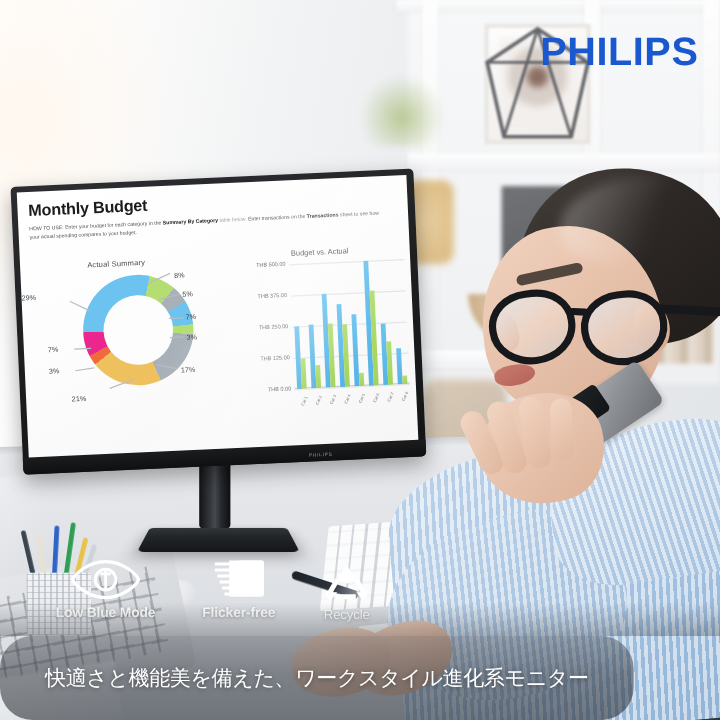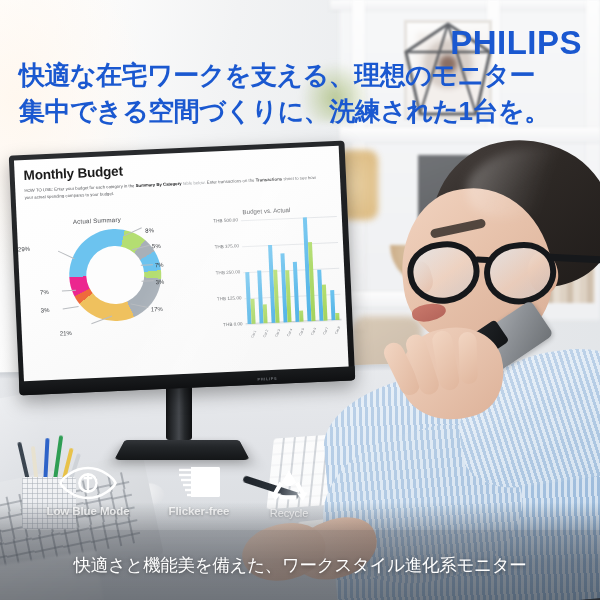--- a/index.html
+++ b/index.html
@@ -400,23 +400,23 @@
     font-size:11.5px; letter-spacing:-.1px; text-shadow:0 1px 3px rgba(0,0,0,.35);
     white-space:nowrap;
   }
   .f-low { left:0px;   top:0px;  width:124px; }
   .f-fli { left:118px; top:0px;  width:110px; }
   .f-rec { left:218px; top:4px;  width:90px; }
   .f-rec .flabel { font-weight:400; font-size:11px; }
 
   
   .banner {
-    position:absolute; left:0; bottom:0; width:600px; height:70px;
+    position:absolute; left:0; bottom:0; width:528px; height:70px;
     background:linear-gradient(180deg, rgba(45,50,58,.38) 0%, rgba(42,47,55,.52) 45%, rgba(38,43,50,.58) 100%);
-    display:flex; align-items:center; justify-content:center;
+    display:flex; align-items:center; justify-content:center;border-radius:27px;
   }
   .banner-text {
     color:#ffffff; font-size:17.5px; font-weight:400; letter-spacing:-.3px;
     white-space:nowrap; text-shadow:0 1px 4px rgba(0,0,0,.45);
   }
   .banner-fade {
     position:absolute; left:0; bottom:70px; width:600px; height:28px;
     background:linear-gradient(180deg, rgba(40,45,52,0), rgba(40,45,52,.30));
   }
 </style>
@@ -588,24 +588,20 @@
           </div>
 
         </div>
       </div>
       <div class="mon-glare"></div>
     </div>
   </div>
 
   <div class="header">
     <div class="philips-logo" id="philips-logo" style="color: rgb(26, 88, 208);">PHILIPS</div>
-    <div class="headline" id="headline" style="color: rgb(26, 88, 208);">
-      <div>快適な在宅ワークを支える、理想のモニター</div>
-      <div>集中できる空間づくりに、洗練された1台を。</div>
-    </div>
   </div>
 
   <div class="features">
 
     <div class="feature f-low">
       <svg class="ficon" width="58" height="34" viewBox="0 0 58 34">
         <path d="M29 2 C44 2 55 13 56.5 17 C55 21 44 32 29 32 C14 32 3 21 1.5 17 C3 13 14 2 29 2 Z" fill="none" stroke="#ffffff" stroke-width="2.6"></path>
         <circle cx="29" cy="17" r="8.6" fill="none" stroke="#ffffff" stroke-width="2.6"></circle>
         <path d="M29 8.5 L29 25.5 M25.6 12.2 L32.4 12.2" stroke="#ffffff" stroke-width="2.3" stroke-linecap="round"></path>
         <path d="M26.6 9.6 L29 7.2 L31.4 9.6 Z" fill="#ffffff"></path>

